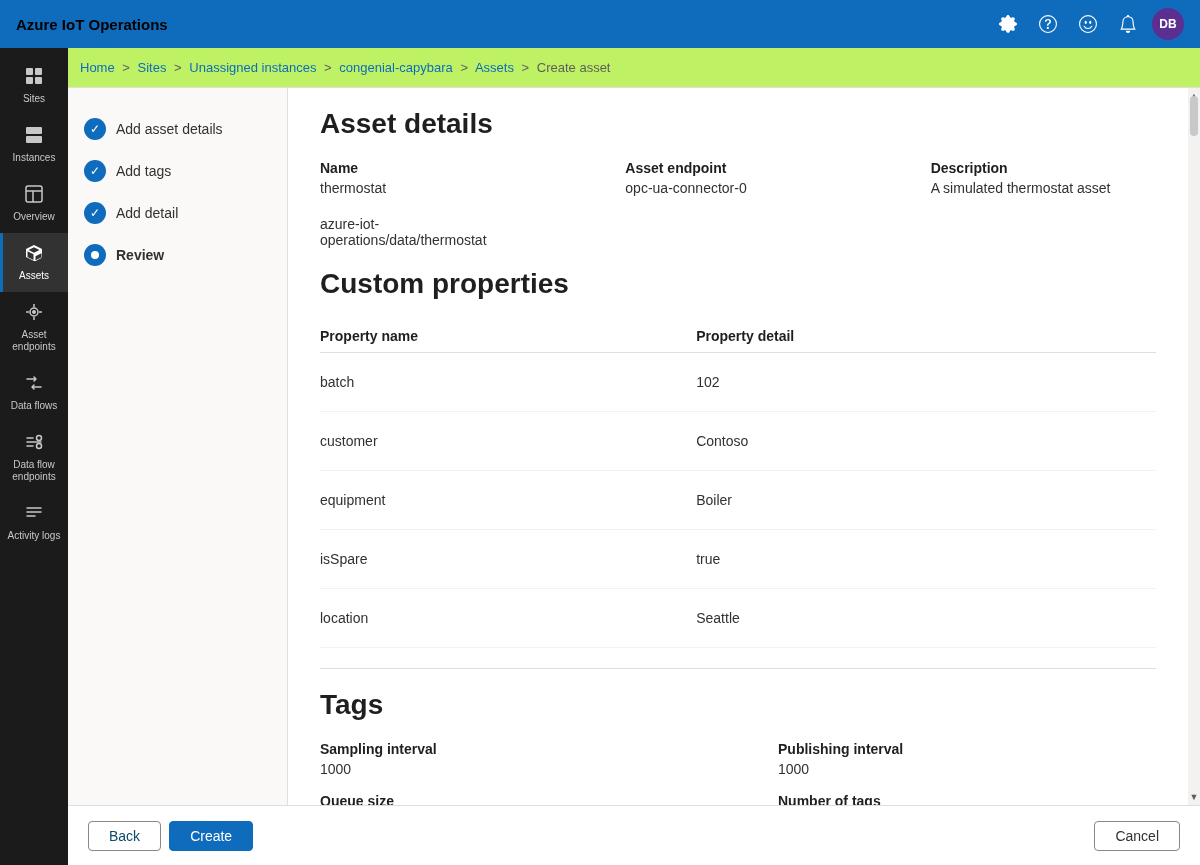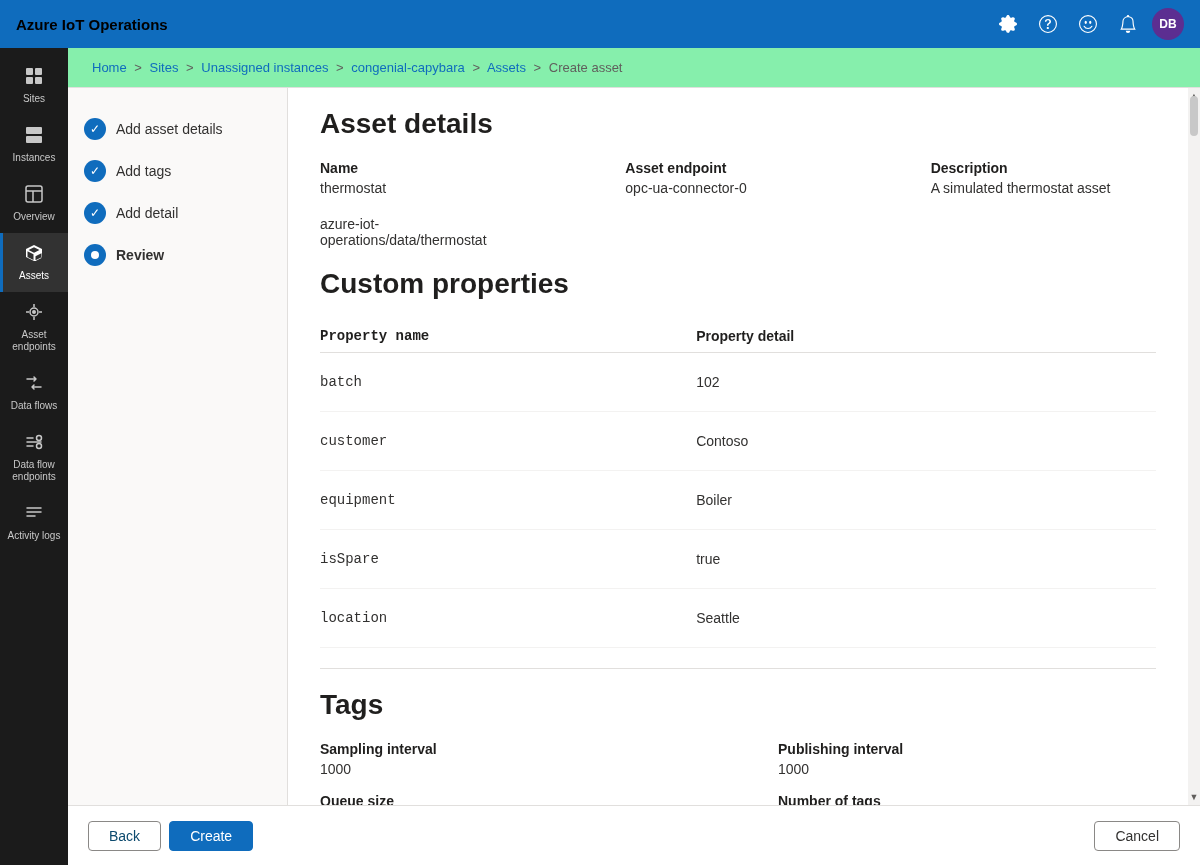--- a/index.html
+++ b/index.html
@@ -107,24 +107,24 @@
     .content-area {
       flex: 1;
       display: flex;
       flex-direction: column;
       overflow: hidden;
       background: white;
     }
 
     
     .breadcrumb-bar {
-      padding: 12px 24px;
+      padding: 12px 12px;
       font-size: 13px;
       color: #605e5c;
-      background: #86efac;
+      background: #bef264;
       border-bottom: 1px solid #e1dfdd;
       flex-shrink: 0;
     }
     .breadcrumb-bar a {
       color: #0f6cbd;
       text-decoration: none;
     }
     .breadcrumb-sep { margin: 0 4px; color: #605e5c; }
 
     
@@ -241,21 +241,20 @@
       border-bottom: 1px solid #e1dfdd;
     }
     .props-table td {
       padding: 21px 0;
       font-size: 14px;
       color: #323130;
       border-bottom: 1px solid #f3f2f1;
     }
     .props-table th:first-child, .props-table td:first-child {
       width: 45%;
-      font-family: Liberation Mono, monospace;
     }
 
     
     .tags-field-grid {
       display: grid;
       grid-template-columns: 1fr 1fr;
       gap: 16px 80px;
     }
     .view-all-link {
       color: #0f6cbd;

